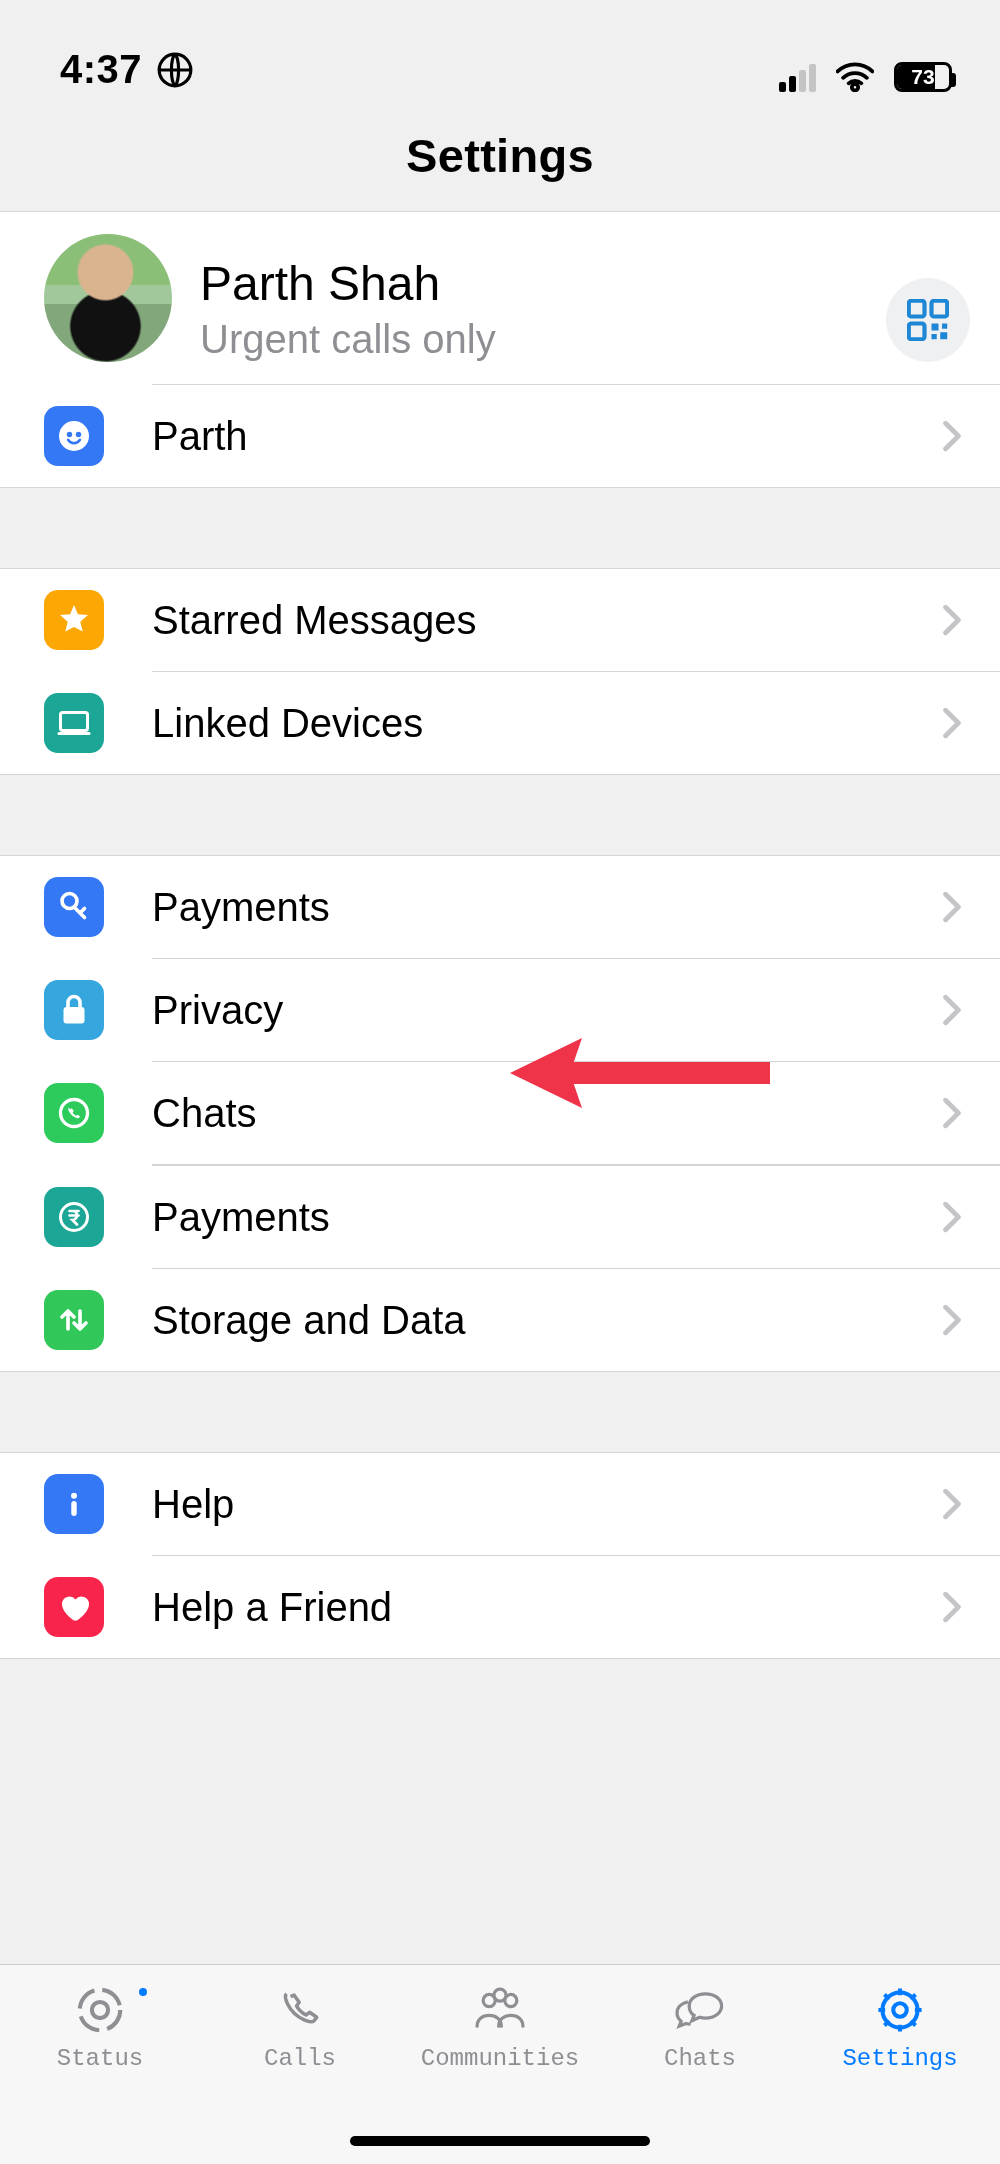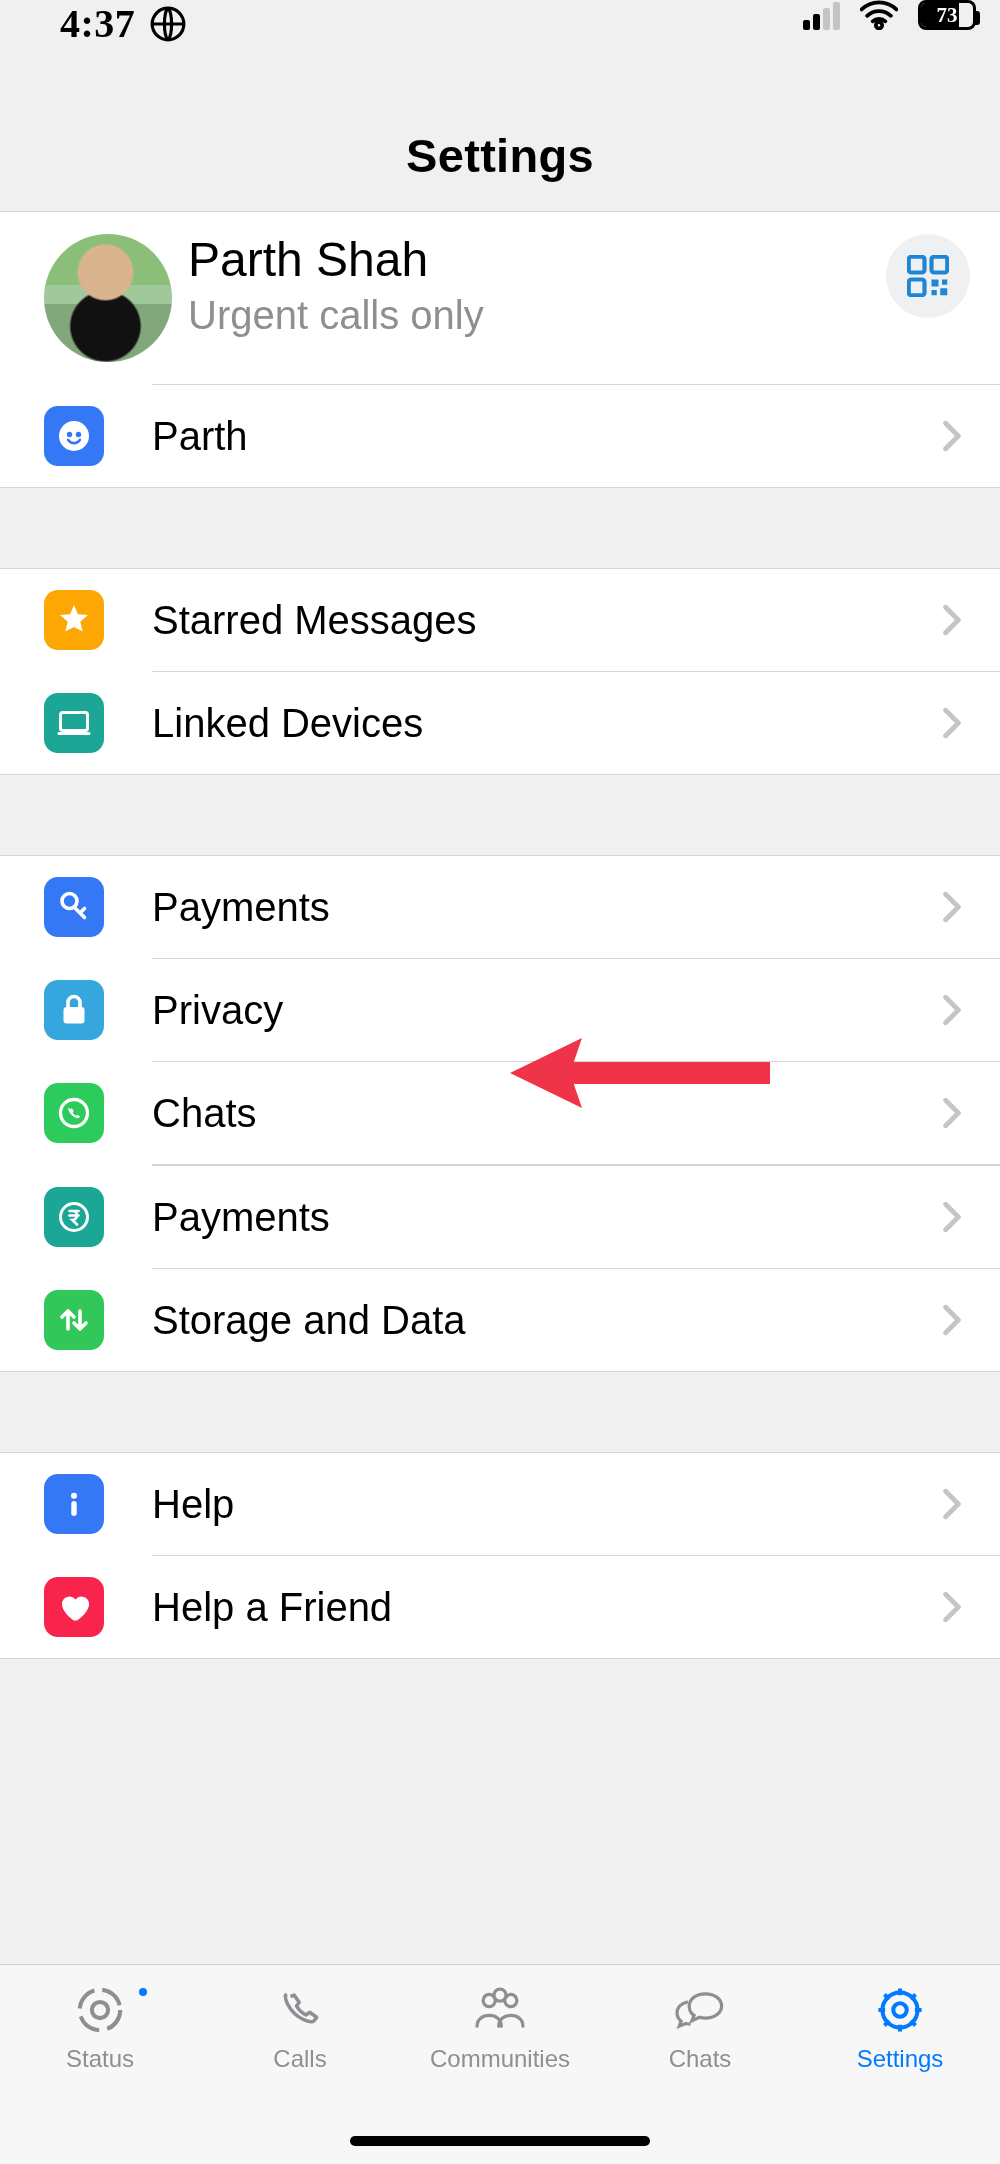--- a/index.html
+++ b/index.html
@@ -9,25 +9,24 @@
     background: #f0f0f1;
     color: #000;
     position: relative;
   }
   .screen { width: 1000px; height: 2164px; position: relative; overflow: hidden; }
 
   
   .status-bar {
     height: 92px;
     display: flex;
-    align-items: flex-start;
+    align-items: flex-end;
     justify-content: space-between;
-    padding: 0 24px 0 60px;
+    padding: 0 48px 0 60px;
     font-weight: 600;
-    font-family: Liberation Serif, serif;
   }
   .status-left { display: flex; align-items: center; gap: 14px; font-size: 40px; letter-spacing: 0.5px; }
   .status-right { display: flex; align-items: center; gap: 20px; }
   .globe-icon { width: 38px; height: 38px; }
   .signal-bars { display: flex; align-items: flex-end; gap: 3px; height: 30px; }
   .signal-bars span { width: 7px; background:#000; border-radius:2px; }
   .signal-bars span:nth-child(1){height:10px;}
   .signal-bars span:nth-child(2){height:16px;}
   .signal-bars span:nth-child(3){height:22px;background:#c4c4c4;}
   .signal-bars span:nth-child(4){height:28px;background:#c4c4c4;}
@@ -44,21 +43,21 @@
     text-align:center;
   }
   .page-title { font-size: 47px; font-weight: 700; letter-spacing: 0.3px; }
 
   
   .group { background:#fff; border-top:1px solid #d5d5d7; border-bottom:1px solid #d5d5d7; }
   .spacer { height: 80px; }
 
   
   .profile-row{
-    display:flex; align-items:flex-start; gap:16px;
+    display:flex; align-items:flex-end; gap:28px;
     padding:22px 30px 22px 44px;
   }
   .avatar-photo{
     width:128px; height:128px; border-radius:50%;
     background:
       radial-gradient(circle at 48% 30%, #d9b48f 0 24%, transparent 26%),
       radial-gradient(circle at 48% 72%, #111 0 30%, transparent 32%),
       linear-gradient(180deg,#8bbf78 0 40%,#a0c89a 40% 55%,#82a77a 55% 100%);
     flex:0 0 auto;
   }
@@ -117,21 +116,21 @@
     position:absolute; left:0; right:0; bottom:0;
     height:200px;
     background:#f7f7f8;
     border-top:1px solid #cfcfd1;
     display:flex;
     padding-top:18px;
   }
   .tab{ flex:1; display:flex; flex-direction:column; align-items:center; gap:8px; color:#8e8e93; position:relative;}
   .tab.active{ color:#007aff; }
   .tab-icon{ width:60px; height:54px; }
-  .tab-label{ font-size:24px; font-weight:500;}
+  .tab-label{ font-size:24px; font-weight:500;font-family:Liberation Mono, monospace;}
   .status-dot{ position:absolute; right:50px; top:2px; width:14px; height:14px; border-radius:50%; background:#007aff; border:3px solid #f7f7f8;}
 
   .home-indicator{
     position:absolute; bottom:18px; left:50%; transform:translateX(-50%);
     width:300px; height:10px; border-radius:5px; background:#000;
   }
 </style>
 </head>
 <body>
 <div class="screen">

